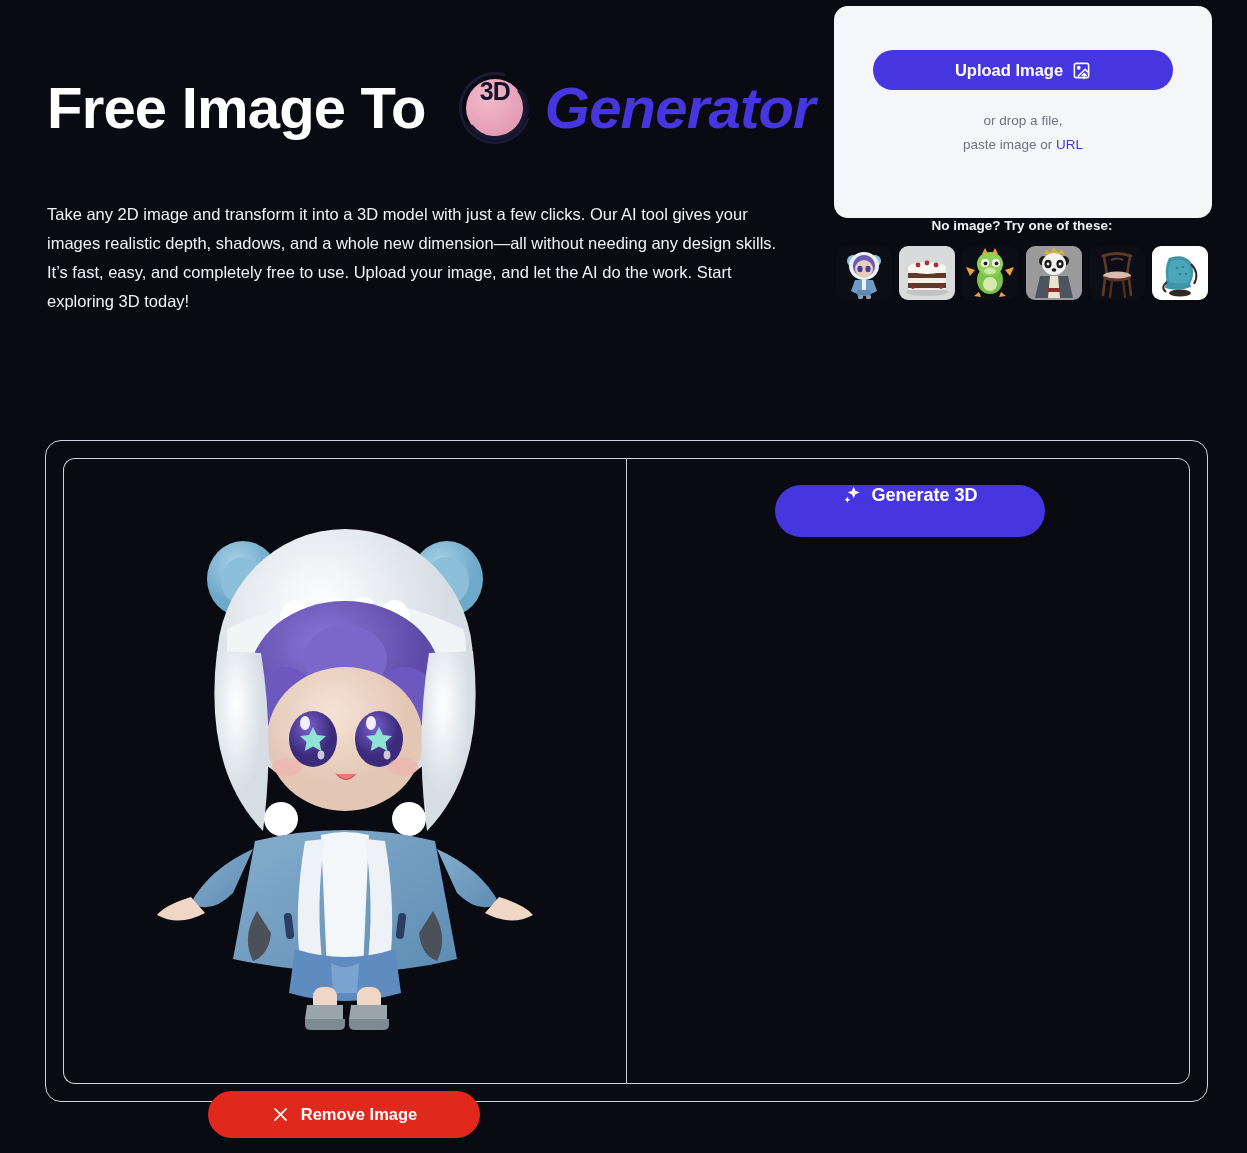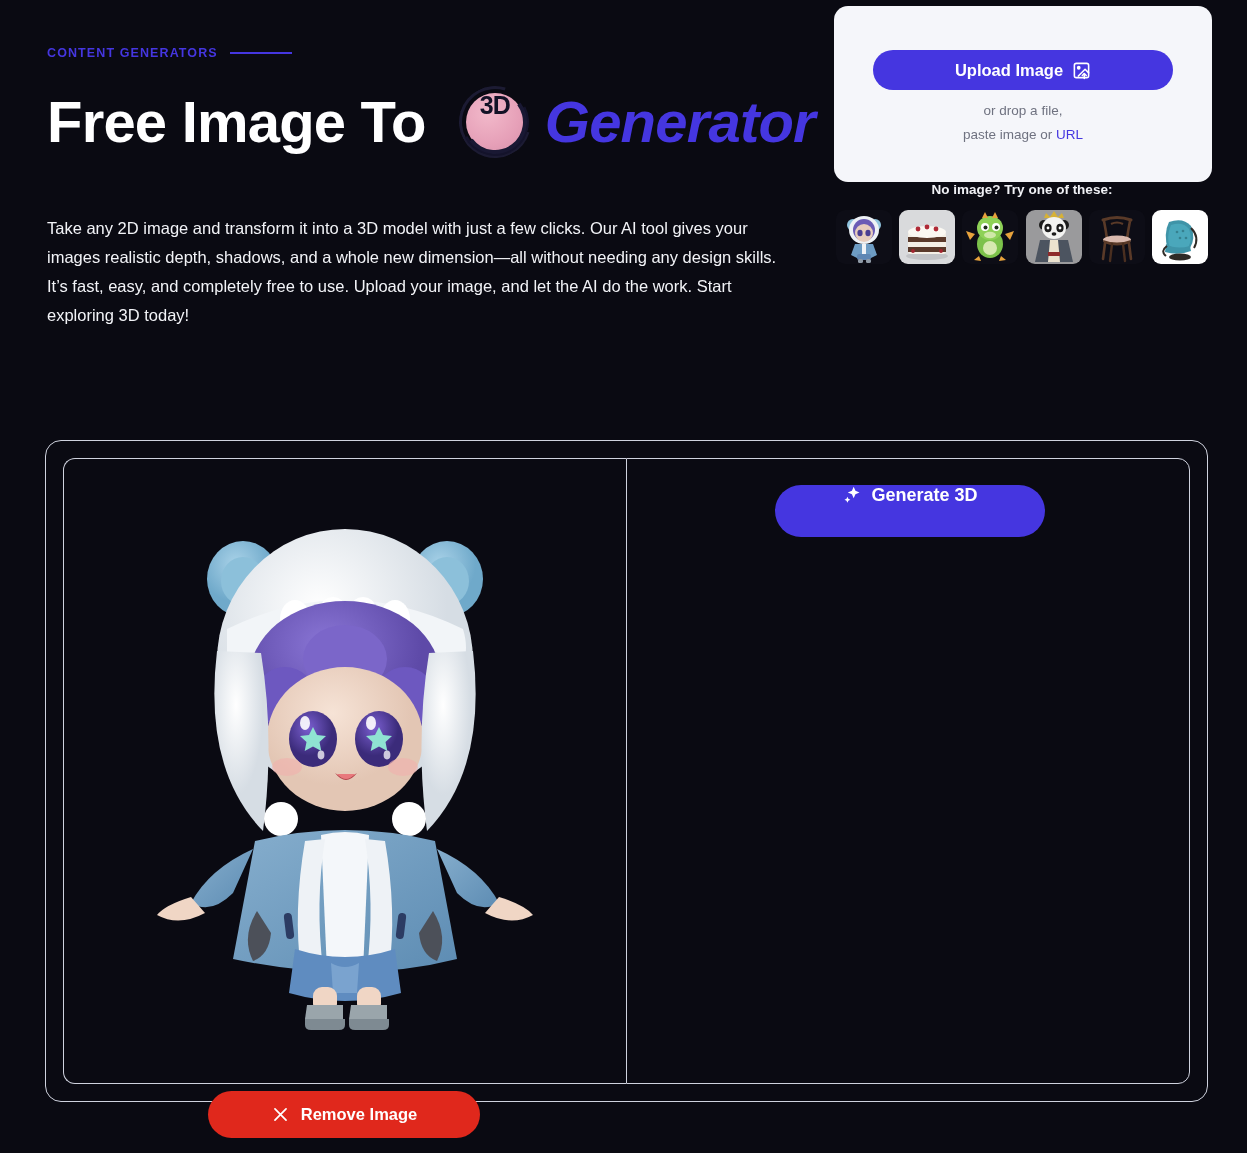--- a/index.html
+++ b/index.html
@@ -71,34 +71,34 @@
 
   p.lede {
     margin-top: 56px;
     width: 745px;
     color: #f2f3f7; font-size: 16.5px; line-height: 29px; font-weight: 400;
   }
 
   
   .right-col { width: 414px; padding-top: 6px; }
   .upload-card {
-    width: 378px; height: 176px; margin-left: 1px;
+    width: 378px; height: 212px; margin-left: 1px;
     background: #f5f6fa; border-radius: 14px;
     display: flex; flex-direction: column; align-items: center;
     padding-top: 44px;
   }
   .upload-btn {
     width: 300px; height: 40px; border: 0; cursor: pointer;
     background: #4536e0; border-radius: 20px; color: #fff;
     font-family: inherit; font-size: 16.5px; font-weight: 700;
     display: flex; align-items: center; justify-content: center; gap: 9px;
   }
   .upload-btn svg { display: block; }
   .drop-line {
-    margin-top: 13px; color: #6f7280; font-size: 13.5px; font-weight: 400;
+    margin-top: 23px; color: #6f7280; font-size: 13.5px; font-weight: 400;
   }
   .paste-line {
     margin-top: 9px; color: #6f7280; font-size: 13.5px; font-weight: 400;
   }
   .paste-line a { color: #4536e0; text-decoration: none; }
 
   .try-label {
     text-align: center; width: 378px;
     color: #f0f1f5; font-size: 13.5px; font-weight: 700;
   }
@@ -160,24 +160,20 @@
 </style>
 </head>
 <body>
 
 <div class="page">
 
   <div class="top">
 
     <div class="left-col">
 
-      <div class="eyebrow-row">
-        <span class="eyebrow">CONTENT GENERATORS</span>
-        <span class="eyebrow-line"></span>
-      </div>
 
       <h1 class="headline">
         <span class="w">Free Image To </span>
 
         <span class="logo3d">
           <span class="ring"></span>
           <span class="ring2"></span>
           <span class="disc">
             <span>3D</span>
           </span>

